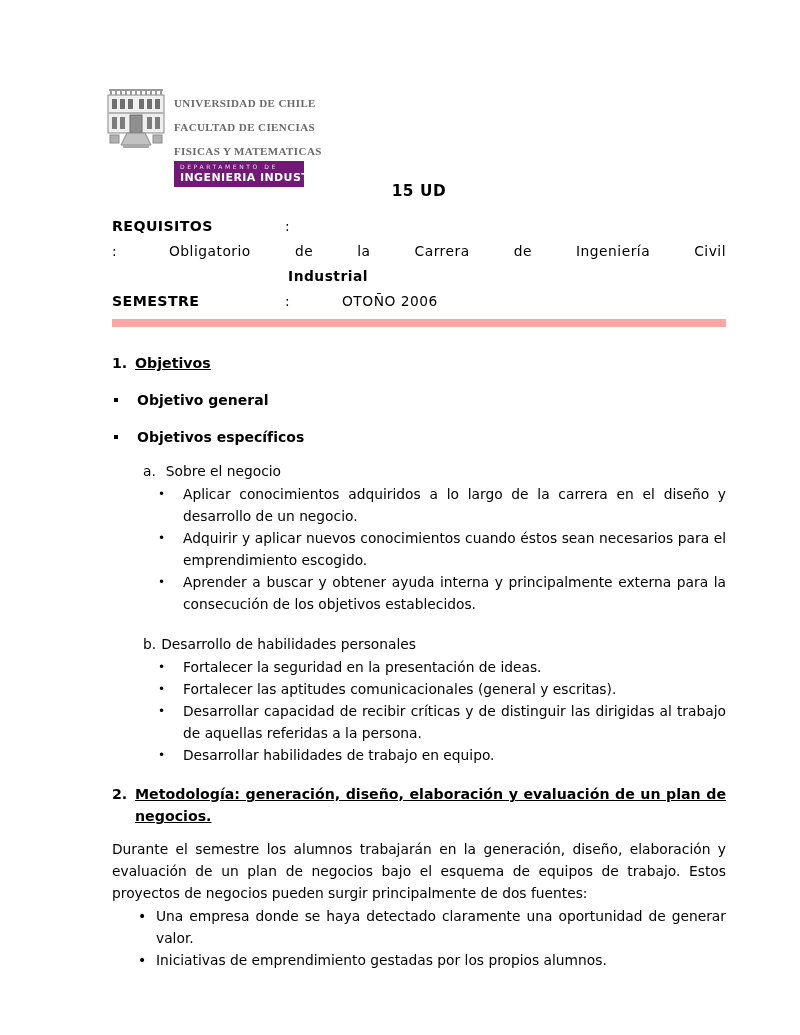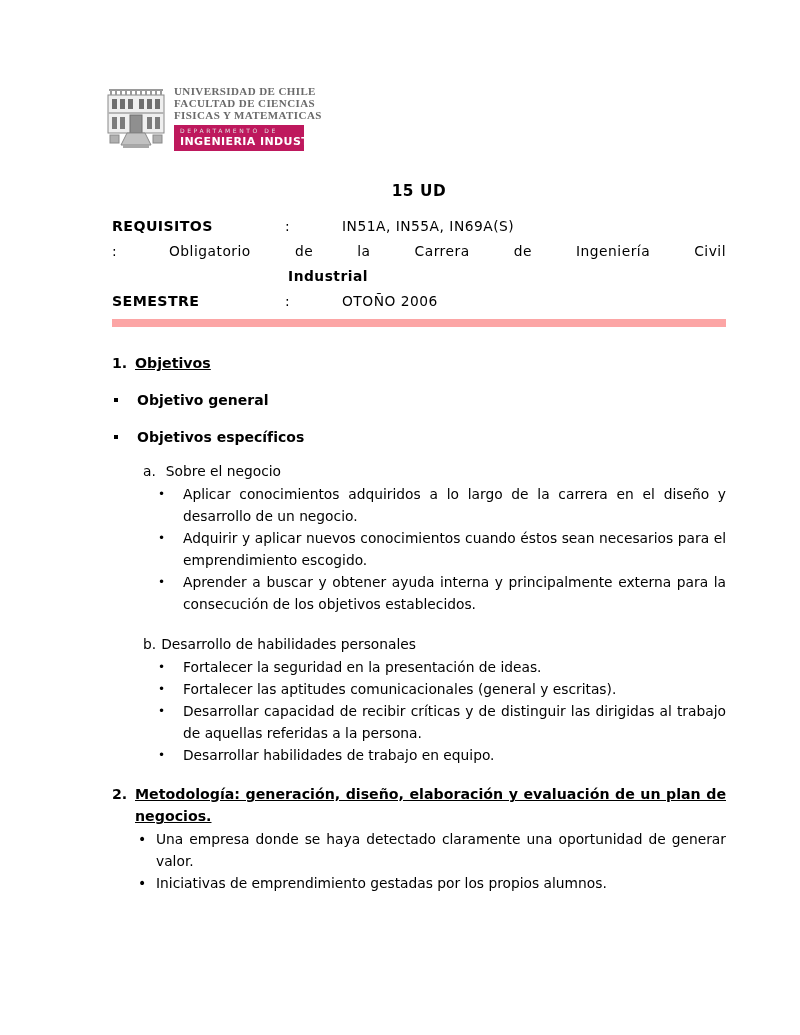--- a/index.html
+++ b/index.html
@@ -13,24 +13,24 @@
     color:#000;
     font-size:13.8px;
     line-height:22px;
   }
   
   .logo{display:flex;align-items:flex-start;margin-left:-5px;height:66px;}
   .logo-text{margin-left:9px;display:flex;flex-direction:column;}
   .logo-serif{
     font-family:"Liberation Serif","DejaVu Serif",serif;
     font-weight:bold;color:#6a6a6a;
-    font-size:11px;line-height:12px;letter-spacing:.4px;
+    font-size:11px;line-height:12px;letter-spacing:.4px;margin-top:12px;
   }
   .dept-banner{
-    margin-top:4px;background:#be185d;color:#fff;
+    margin-top:4px;background:#701a75;color:#fff;
     padding:2px 6px 3px 6px;display:inline-block;width:118px;
   }
   .dept-label{font-size:6px;letter-spacing:2.6px;color:#e0e0e0;line-height:8px;white-space:nowrap;}
   .dept-name{font-size:11px;font-weight:bold;letter-spacing:.4px;line-height:13px;white-space:nowrap;}
   
   .title-block{margin-top:30px;text-align:center;}
   .course-title{
     font-size:15.3px;font-weight:bold;letter-spacing:.4px;line-height:20px;
     text-decoration:underline;
   }
@@ -123,21 +123,20 @@
   </div>
 
   <div class="title-block">
     <div class="credits">15 UD</div>
   </div>
 
   <div class="info">
     <div class="info-row">
       <span class="info-label">REQUISITOS</span>
       <span class="info-colon">:</span>
-      <span class="info-value">IN51A, IN55A, IN69A(S)</span>
     </div>
     <div class="info-row">
       <span class="info-colon">:</span>
       <span class="info-value just-line">Obligatorio de la Carrera de Ingeniería Civil</span>
     </div>
     <div class="info-cont">Industrial</div>
     <div class="info-row">
       <span class="info-label">SEMESTRE</span>
       <span class="info-colon">:</span>
       <span class="info-value">OTOÑO 2006</span>
@@ -200,20 +199,21 @@
       <span class="blt">•</span>
       <span class="li-text">Desarrollar habilidades de trabajo en equipo.</span>
     </div>
   </div>
 
   <div class="h-row h2-row">
     <span class="h-num">2.</span>
     <span class="h-text"><span class="u">Metodología: generación, diseño, elaboración y evaluación de un plan de negocios.</span></span>
   </div>
 
+  <div class="para">Durante el semestre los alumnos trabajarán en la generación, diseño, elaboración y evaluación de un plan de negocios bajo el esquema de equipos de trabajo. Estos proyectos de negocios pueden surgir principalmente de dos fuentes:</div>
 
   <div class="list">
     <div class="li li-main">
       <span class="blt">•</span>
       <span class="li-text">Una empresa donde se haya detectado claramente una oportunidad de generar valor.</span>
     </div>
     <div class="li li-main">
       <span class="blt">•</span>
       <span class="li-text">Iniciativas de emprendimiento gestadas por los propios alumnos.</span>
     </div>

